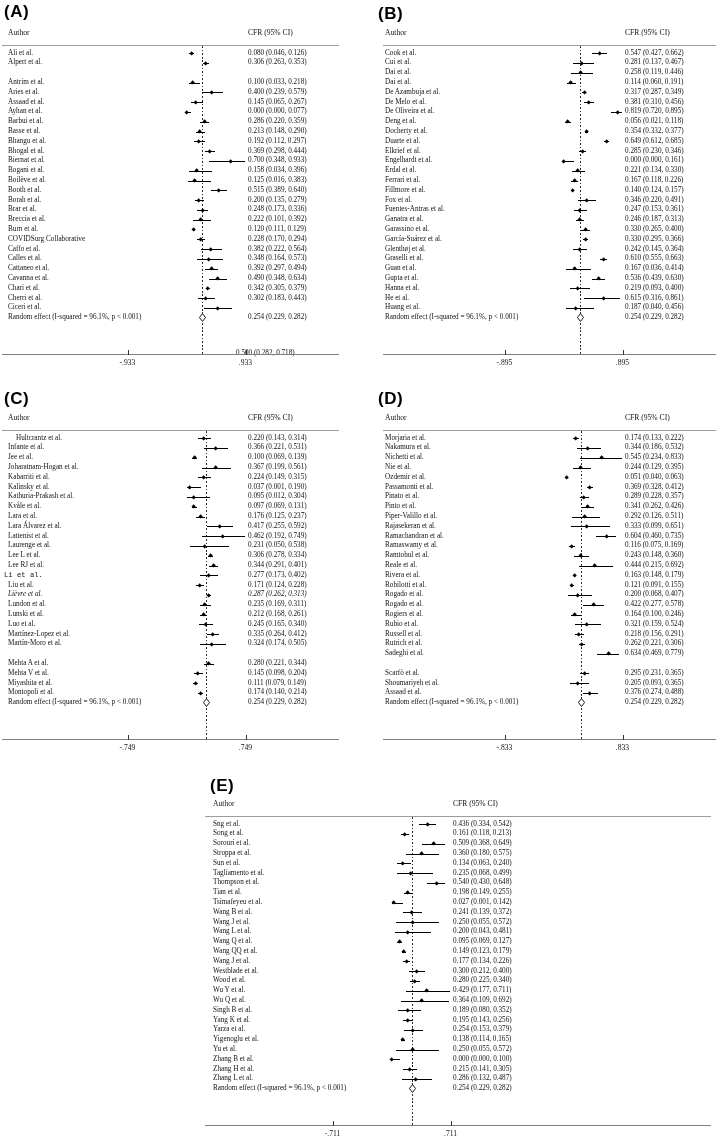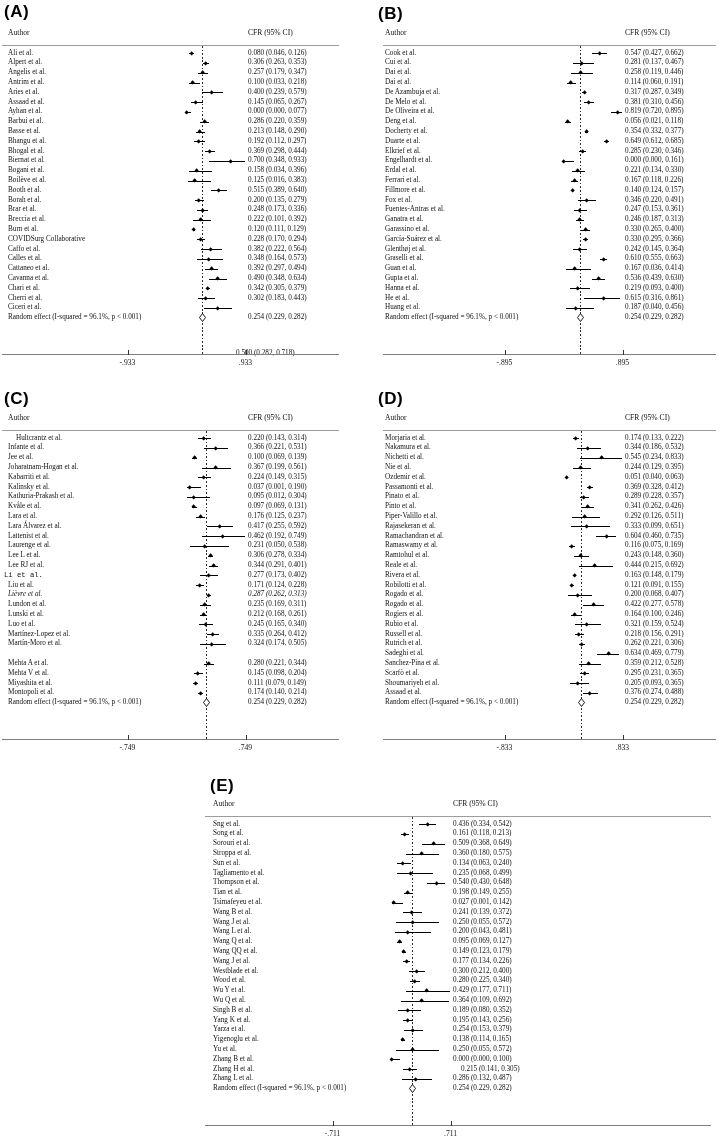--- a/index.html
+++ b/index.html
@@ -37,26 +37,20 @@
         <div class="ci" style="left: 189.409px; width: 5.05895px;"></div>
         <div class="mk" style="left: 189.909px;"></div>
         <span class="efftext" style="left: 248px;">0.080 (0.046, 0.126)</span>
       </div>
       <div class="row" style="top: 56.3px;">
         <span class="author" style="left: 8px;">Alpert et al.</span>
         <div class="ci" style="left: 203.131px; width: 5.69132px;"></div>
         <div class="mk" style="left: 204.2px;"></div>
         <span class="efftext" style="left: 248px;">0.306 (0.263, 0.353)</span>
       </div>
-      <div class="row" style="top: 66.1px;">
-        <span class="author" style="left: 8px;">Angelis et al.</span>
-        <div class="ci" style="left: 197.819px; width: 10.6238px;"></div>
-        <div class="mk" style="left: 201.102px;"></div>
-        <span class="efftext" style="left: 248px;">0.257 (0.179, 0.347)</span>
-      </div>
       <div class="row" style="top: 75.9px;">
         <span class="author" style="left: 8px;">Antrim et al.</span>
         <div class="ci" style="left: 188.587px; width: 11.6988px;"></div>
         <div class="mk" style="left: 191.174px;"></div>
         <span class="efftext" style="left: 248px;">0.100 (0.033, 0.218)</span>
       </div>
       <div class="row" style="top: 85.7px;">
         <span class="author" style="left: 8px;">Aries et al.</span>
         <div class="ci" style="left: 201.614px; width: 21.5005px;"></div>
         <div class="mk" style="left: 210.145px;"></div>
@@ -700,26 +694,20 @@
         <div class="ci" style="left: 219.153px; width: 6.02041px;"></div>
         <div class="mk" style="left: 220.407px;"></div>
         <span class="efftext" style="left: 265px;">0.262 (0.221, 0.306)</span>
       </div>
       <div class="row" style="top: 262.1px;">
         <span class="author" style="left: 25px;">Sadeghi et al.</span>
         <div class="ci" style="left: 236.718px; width: 21.9568px;"></div>
         <div class="mk" style="left: 246.755px;"></div>
         <span class="efftext" style="left: 265px;">0.634 (0.469, 0.779)</span>
       </div>
-      <div class="row" style="top: 271.9px;">
-        <span class="author" style="left: 25px;">Sanchez-Pina et al.</span>
-        <div class="ci" style="left: 218.516px; width: 22.3818px;"></div>
-        <div class="mk" style="left: 227.277px;"></div>
-        <span class="efftext" style="left: 265px;">0.359 (0.212, 0.528)</span>
-      </div>
       <div class="row" style="top: 281.7px;">
         <span class="author" style="left: 25px;">Scarfò et al.</span>
         <div class="ci" style="left: 219.861px; width: 9.491px;"></div>
         <div class="mk" style="left: 222.744px;"></div>
         <span class="efftext" style="left: 265px;">0.295 (0.231, 0.365)</span>
       </div>
       <div class="row" style="top: 291.5px;">
         <span class="author" style="left: 25px;">Shoumariyeh et al.</span>
         <div class="ci" style="left: 210.087px; width: 19.2653px;"></div>
         <div class="mk" style="left: 216.37px;"></div>
@@ -897,21 +885,21 @@
       <div class="row" style="top: 281.7px;">
         <span class="author" style="left: 33px;">Zhang B et al.</span>
         <div class="ci" style="left: 211.5px; width: 8.29817px;"></div>
         <div class="mk" style="left: 209.85px;"></div>
         <span class="efftext" style="left: 273px;">0.000 (0.000, 0.100)</span>
       </div>
       <div class="row" style="top: 291.5px;">
         <span class="author" style="left: 33px;">Zhang H et al.</span>
         <div class="ci" style="left: 223.2px; width: 13.609px;"></div>
         <div class="mk" style="left: 227.691px;"></div>
-        <span class="efftext" style="left: 273px; margin-left: 8px;">0.215 (0.141, 0.305)</span>
+        <span class="efftext" style="left: 273px;">0.215 (0.141, 0.305)</span>
       </div>
       <div class="row" style="top: 301.3px;">
         <span class="author" style="left: 33px;">Zhang L et al.</span>
         <div class="ci" style="left: 222.454px; width: 29.4585px;"></div>
         <div class="mk" style="left: 233.583px;"></div>
         <span class="efftext" style="left: 273px;">0.286 (0.132, 0.487)</span>
       </div>
       <div class="row" style="top: 311.1px;">
         <span class="author" style="left: 33px;">Random effect (I-squared = 96.1%, p &lt; 0.001)</span>
         <svg width="7" height="9" viewBox="0 0 7 9" class="dsvg" style="left: 229.077px;">

